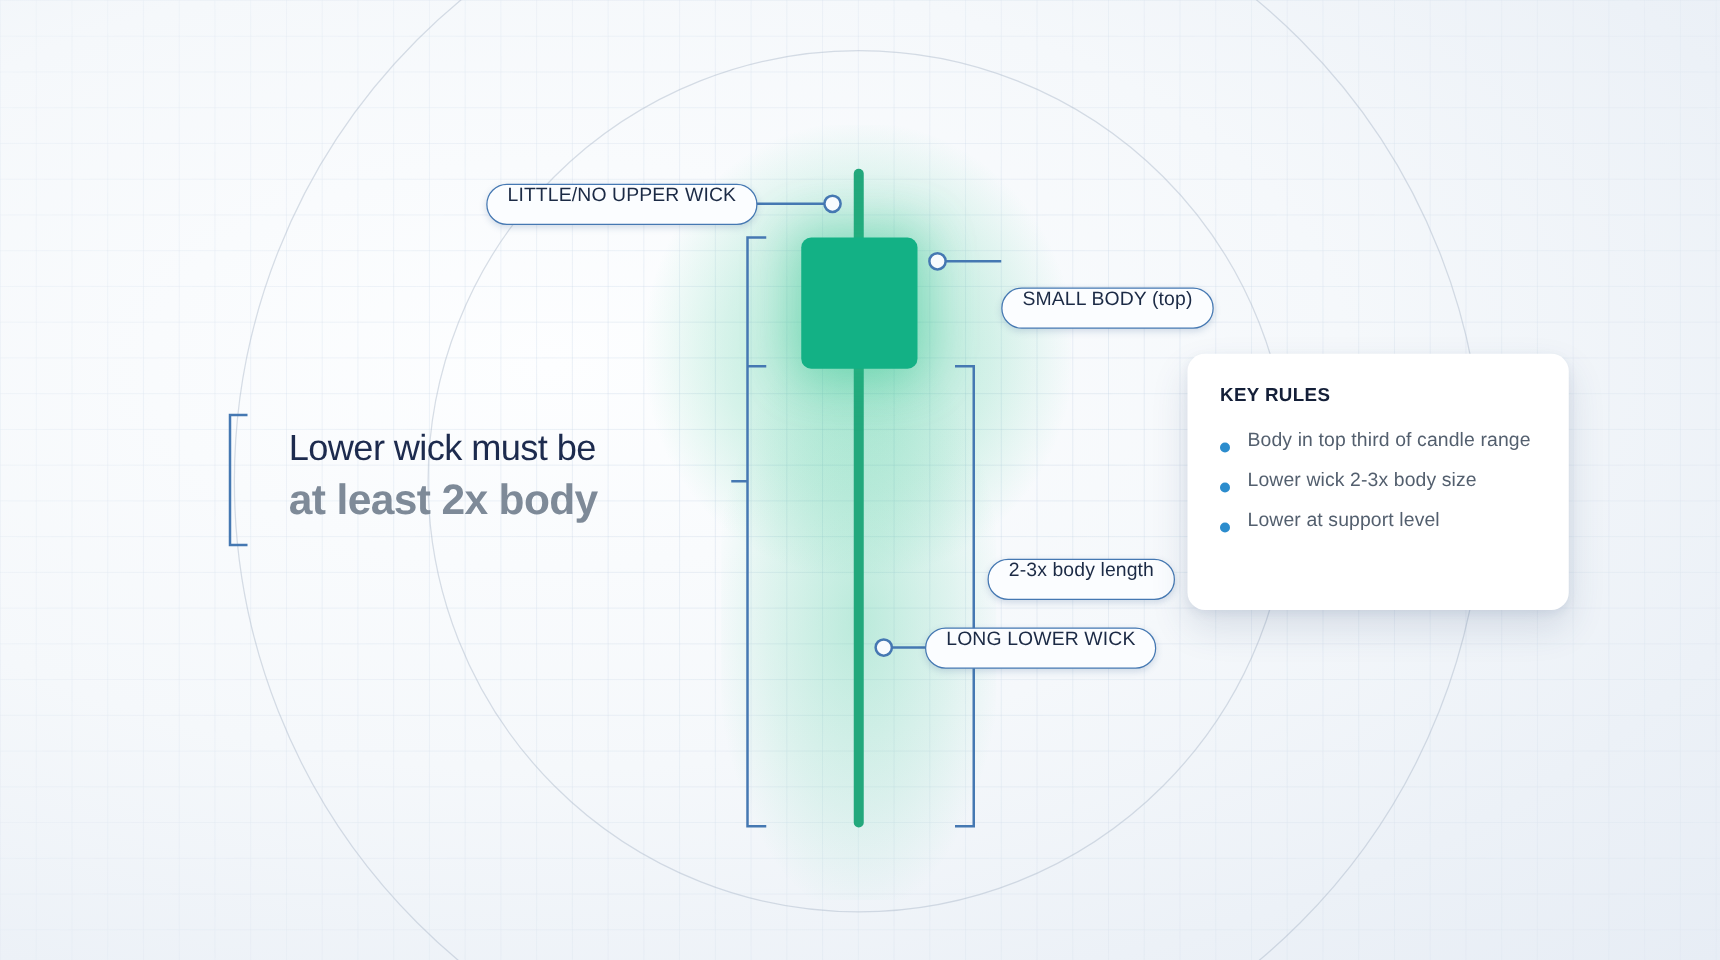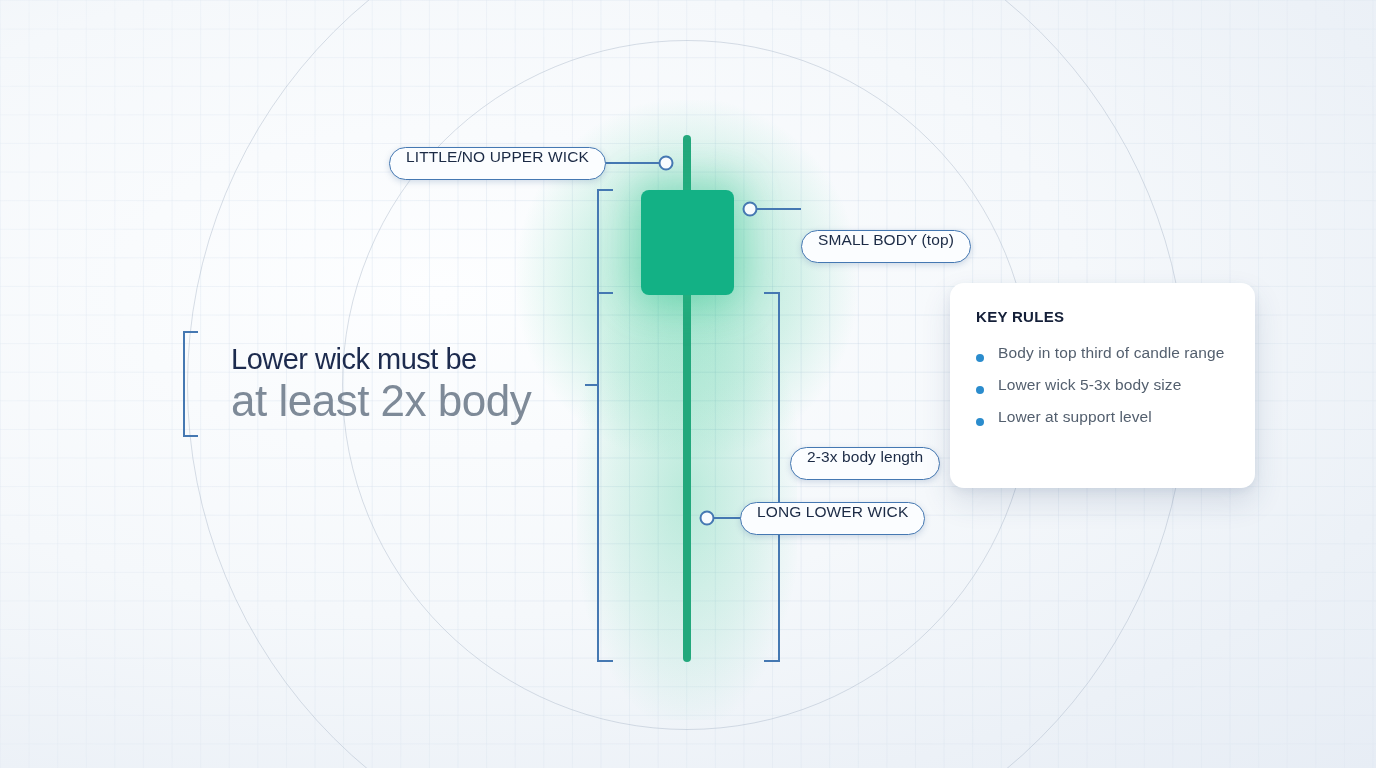--- a/index.html
+++ b/index.html
@@ -41,21 +41,21 @@
     letter-spacing:0.1px;white-space:nowrap;
     box-shadow:0 2px 6px rgba(60,100,150,0.22);
   }
   .pill-upper-wick{left:389px;top:147px;}
   .pill-small-body{left:801px;top:193px;margin-top:37px;}
   .pill-wick-length{left:790px;top:447px;}
   .pill-lower-wick{left:740px;top:502px;}
 
   .heading{position:absolute;left:231px;top:339px;line-height:41px;letter-spacing:-0.5px;}
   .heading .line1{font-size:29px;font-weight:400;color:#1d2b4e;}
-  .heading .line2{font-size:44px;font-weight:400;color:#7e8a98;}
+  .heading .line2{font-size:34px;font-weight:700;color:#7e8a98;}
 
   .card{
     position:absolute;left:950px;top:283px;width:305px;min-height:205px;
     background:#ffffff;border-radius:14px;padding:25px 26px 20px 26px;
     box-shadow:0 14px 30px rgba(40,70,110,0.14), 0 3px 8px rgba(40,70,110,0.08);
   }
   .card-title{font-size:15px;font-weight:700;color:#141f38;letter-spacing:0.3px;margin-bottom:16px;}
   .rules{list-style:none;margin:0;padding:0;}
   .rules li{display:flex;align-items:flex-end;margin-bottom:11px;height:21px;}
   .rules .dot{flex:0 0 8px;width:8px;height:8px;border-radius:50%;background:#2b8ccd;margin-right:14px;}
@@ -110,21 +110,21 @@
 
   <div class="card">
     <div class="card-title">KEY RULES</div>
     <ul class="rules">
       <li>
         <span class="dot"></span>
         <span class="txt">Body in top third of candle range</span>
       </li>
       <li>
         <span class="dot"></span>
-        <span class="txt">Lower wick 5-3x body size</span>
+        <span class="txt">Lower wick 2-3x body size</span>
       </li>
       <li>
         <span class="dot"></span>
         <span class="txt">Lower at support level</span>
       </li>
     </ul>
   </div>
 
 </div>
 

